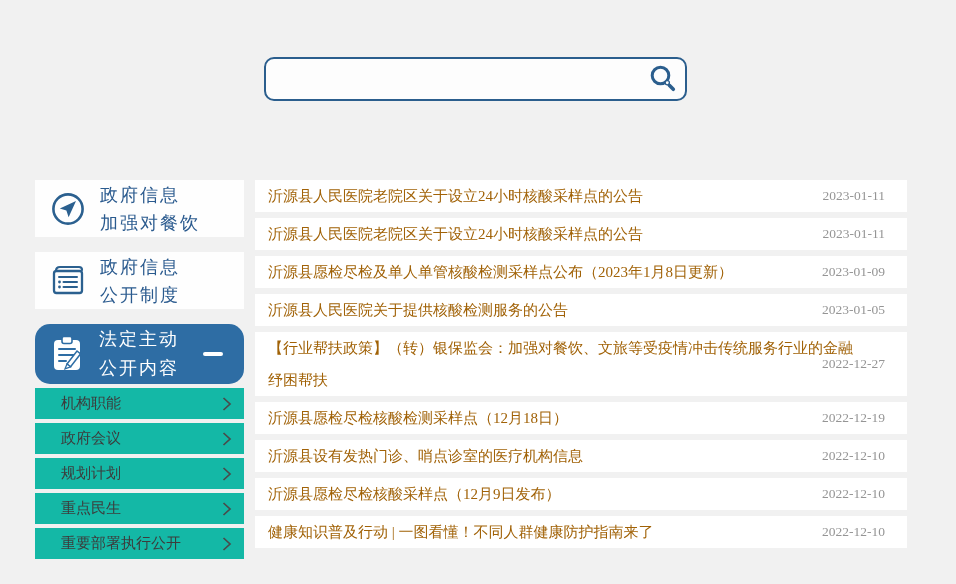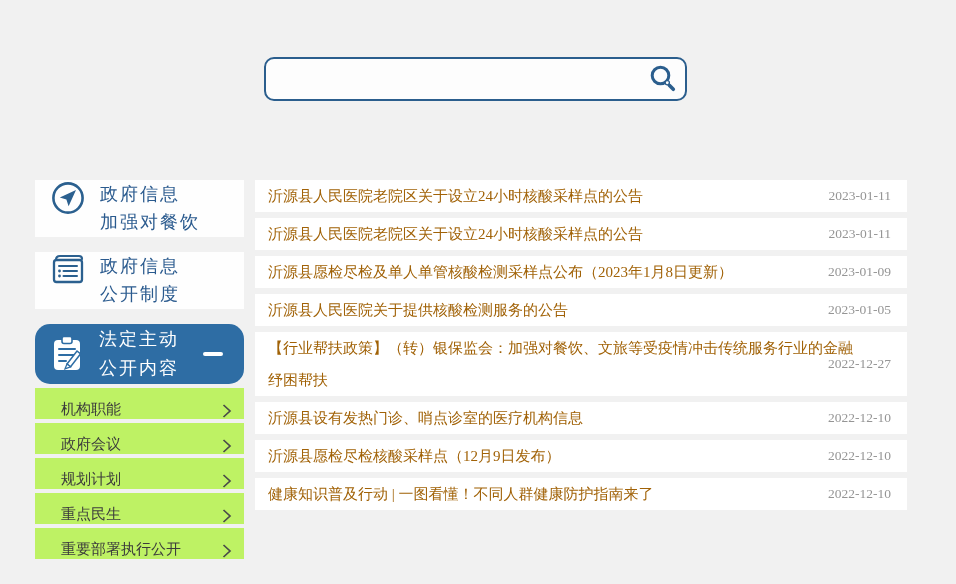--- a/index.html
+++ b/index.html
@@ -24,21 +24,21 @@
   }
   .search-btn {
     width:44px; height:100%; border:none; background:transparent; cursor:pointer;
     display:flex; align-items:center; justify-content:center;
   }
 
   
   .sidebar { position:absolute; left:35px; top:180px; width:209px; }
   .nav-card {
     background:#fefefe; height:57px; margin-bottom:15px;
-    display:flex; align-items:flex-start; cursor:pointer;
+    display:flex; align-items:center; cursor:pointer;
   }
   .nav-card .icon-wrap { width:36px; height:36px; margin-left:15px; flex:0 0 auto; }
   .nav-card .card-label {
     margin-left:14px; color:#2a5a8e; font-size:18px; line-height:28px;
     letter-spacing:2px; white-space:nowrap;
   }
   .nav-active {
     background:#2e6da4; height:60px; margin-bottom:4px;
     display:flex; align-items:center; cursor:pointer; position:relative;border-radius:15px;
   }
@@ -46,37 +46,37 @@
   .nav-active .card-label {
     margin-left:14px; color:#ffffff; font-size:18px; line-height:29px;
     letter-spacing:2px; white-space:nowrap;
   }
   .minus-bar {
     position:absolute; right:21px; top:50%; margin-top:-2px;
     width:20px; height:4px; background:#ffffff; border-radius:2px;
   }
   .menu-list { display:flex; flex-direction:column; gap:4px; }
   .menu-item {
-    background:#bef264; height:31px; display:flex; align-items:flex-end;
+    background:#14b8a6; height:31px; display:flex; align-items:center;
     justify-content:space-between; padding:0 12px 0 26px; cursor:pointer;
   }
   .menu-item .menu-label { font-size:15px; color:#3c3c3c; white-space:nowrap; }
 
   
   .news-list {
     position:absolute; left:255px; top:180px; width:652px;
     display:flex; flex-direction:column; gap:6px;
   }
   .news-row { background:#ffffff; min-height:32px; position:relative; }
   .news-title {
     display:block; padding:0 46px 0 13px; font-size:15px; line-height:32px;
     color:#a16207;
   }
   .news-date {
-    position:absolute; right:16px; top:50%; transform:translateY(-50%);
+    position:absolute; right:22px; top:50%; transform:translateY(-50%);
     font-size:13.5px; color:#959595; white-space:nowrap;
   }
   svg { display:block; }
 </style>
 </head>
 <body>
 
 <div class="search-box">
   <input class="search-input" type="text" placeholder="" style="">
   <button class="search-btn">
@@ -214,20 +214,24 @@
       <span class="news-title">沂源县人民医院关于提供核酸检测服务的公告</span>
       <span class="news-date">2023-01-05</span>
     </div>
 
     <div class="news-row">
       <span class="news-title">【行业帮扶政策】（转）银保监会：加强对餐饮、文旅等受疫情冲击传统服务行业的金融纾困帮扶</span>
       <span class="news-date">2022-12-27</span>
     </div>
 
 
+    <div class="news-row">
+      <span class="news-title">沂源县愿检尽检核酸检测采样点（12月18日）</span>
+      <span class="news-date">2022-12-19</span>
+    </div>
 
     <div class="news-row">
       <span class="news-title">沂源县设有发热门诊、哨点诊室的医疗机构信息</span>
       <span class="news-date">2022-12-10</span>
     </div>
 
     <div class="news-row">
       <span class="news-title">沂源县愿检尽检核酸采样点（12月9日发布）</span>
       <span class="news-date">2022-12-10</span>
     </div>

